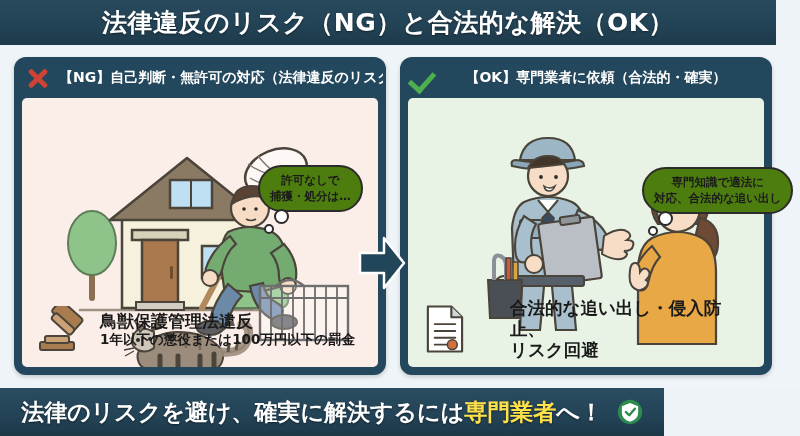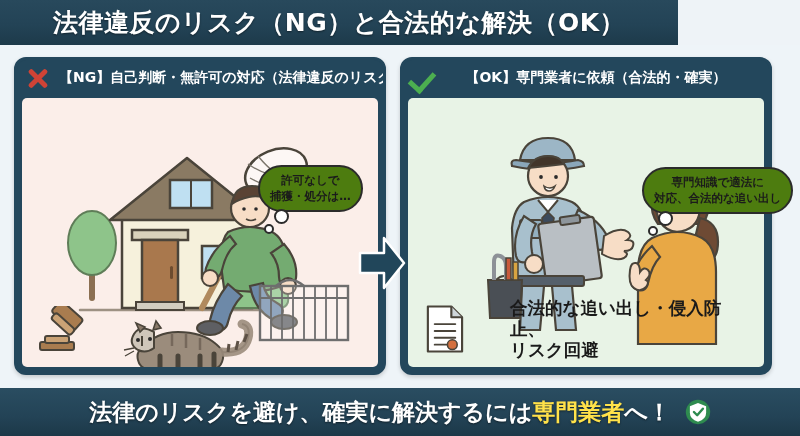--- a/index.html
+++ b/index.html
@@ -4,21 +4,21 @@
 <style>
   * { margin:0; padding:0; box-sizing:border-box; }
   html,body { width:800px; height:436px; overflow:hidden; }
   body {
     font-family:"DejaVu Sans","Liberation Sans",sans-serif;
     background:#eef3f7;
     position:relative;
   }
   
   .titlebar{
-    position:absolute; left:0; top:0; width:678px; height:45px;
+    position:absolute; left:0; top:0; width:776px; height:45px;
     background:linear-gradient(180deg,#28495c 0%,#234356 55%,#1d3a4a 100%);
     display:flex; align-items:center; justify-content:center;text-align:center;
   }
   .titlebar .title{
     color:#ffffff; font-size:25px; font-weight:bold; letter-spacing:.5px;
     text-shadow:0 1px 2px rgba(0,0,0,.45);
     white-space:nowrap;
   }
   
   .stage{
@@ -89,21 +89,21 @@
     position:absolute; left:8px; right:8px; bottom:8px; height:60px;
     display:flex; align-items:center; gap:10px; padding:0 6px;
   }
   .note .note-text{ line-height:1.2; }
   .note .l1{ font-size:17px; font-weight:bold; color:#1a1a1a; }
   .note .l2{ font-size:13.5px; font-weight:bold; color:#1a1a1a; }
   .note .big1{ font-size:17.5px; font-weight:bold; color:#1a1a1a;margin-left:33px; }
 
   
   .banner{
-    position:absolute; left:0; top:388px; width:800px; height:48px;
+    position:absolute; left:0; top:388px; width:664px; height:48px;
     background:linear-gradient(180deg,#2a4d61 0%,#234356 60%,#1c3848 100%);
     display:flex; align-items:center; justify-content:center; gap:14px;
   }
   .banner .btext{
     color:#fff; font-size:23px; font-weight:bold; white-space:nowrap;
     text-shadow:0 1px 2px rgba(0,0,0,.5);
   }
   .banner .hl{ color:#ffe24a; }
   .badge{ width:26px; height:26px; }
   svg{ display:block; }
@@ -210,20 +210,24 @@
         </g>
       </svg>
 
       <div class="note">
         <svg width="54" height="46" viewBox="0 0 54 46">
           <rect x="16" y="2" width="30" height="15" rx="3" transform="rotate(42 31 10)" fill="#a97c4f" stroke="#4a443a" stroke-width="2"></rect>
           <rect x="14" y="14" width="26" height="8" rx="3" transform="rotate(42 27 18)" fill="#caa275" stroke="#4a443a" stroke-width="2"></rect>
           <rect x="4" y="36" width="34" height="8" rx="2" fill="#a97c4f" stroke="#4a443a" stroke-width="2"></rect>
           <rect x="9" y="30" width="24" height="7" rx="2" fill="#caa275" stroke="#4a443a" stroke-width="2"></rect>
         </svg>
+        <div class="note-text">
+          <div class="l1">鳥獣保護管理法違反</div>
+          <div class="l2">1年以下の懲役または100万円以下の罰金</div>
+        </div>
       </div>
     </div>
   </div>
 
   <div class="panel ok">
     <div class="panel-head">
       <span class="mark check-mark"></span>
       <span class="head-label">【OK】専門業者に依頼（合法的・確実）</span>
     </div>
     <div class="panel-body">

